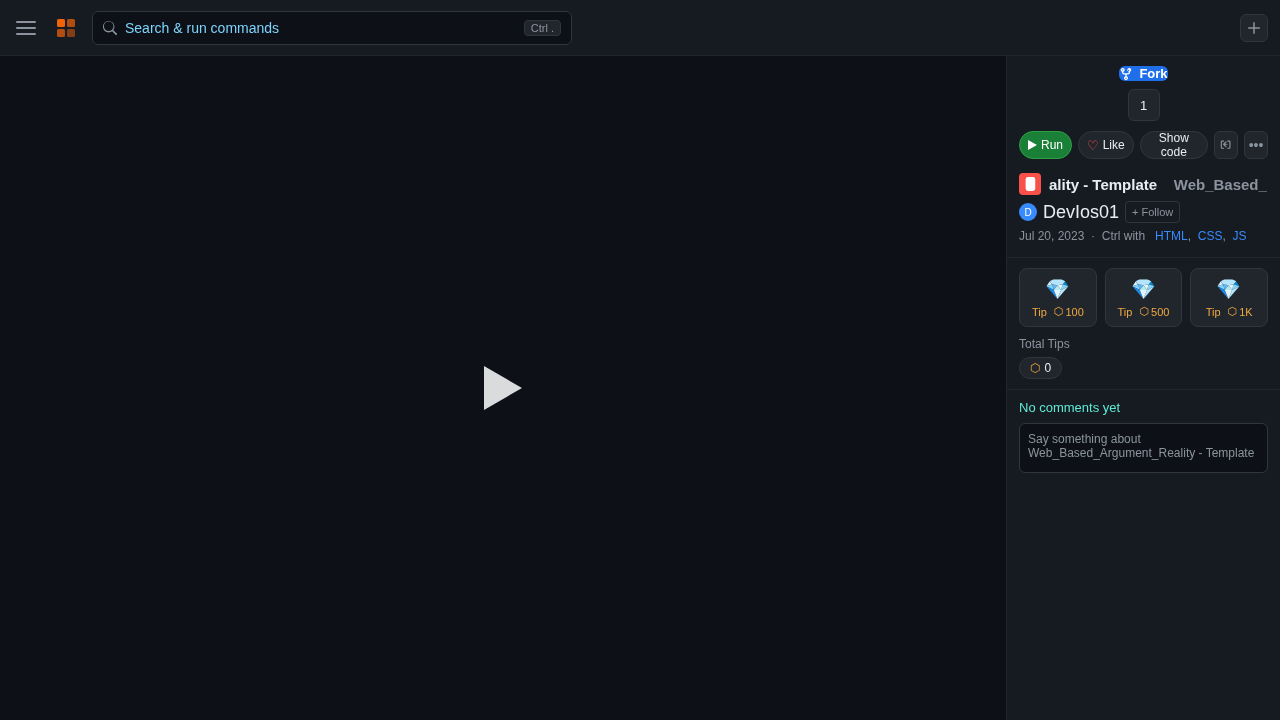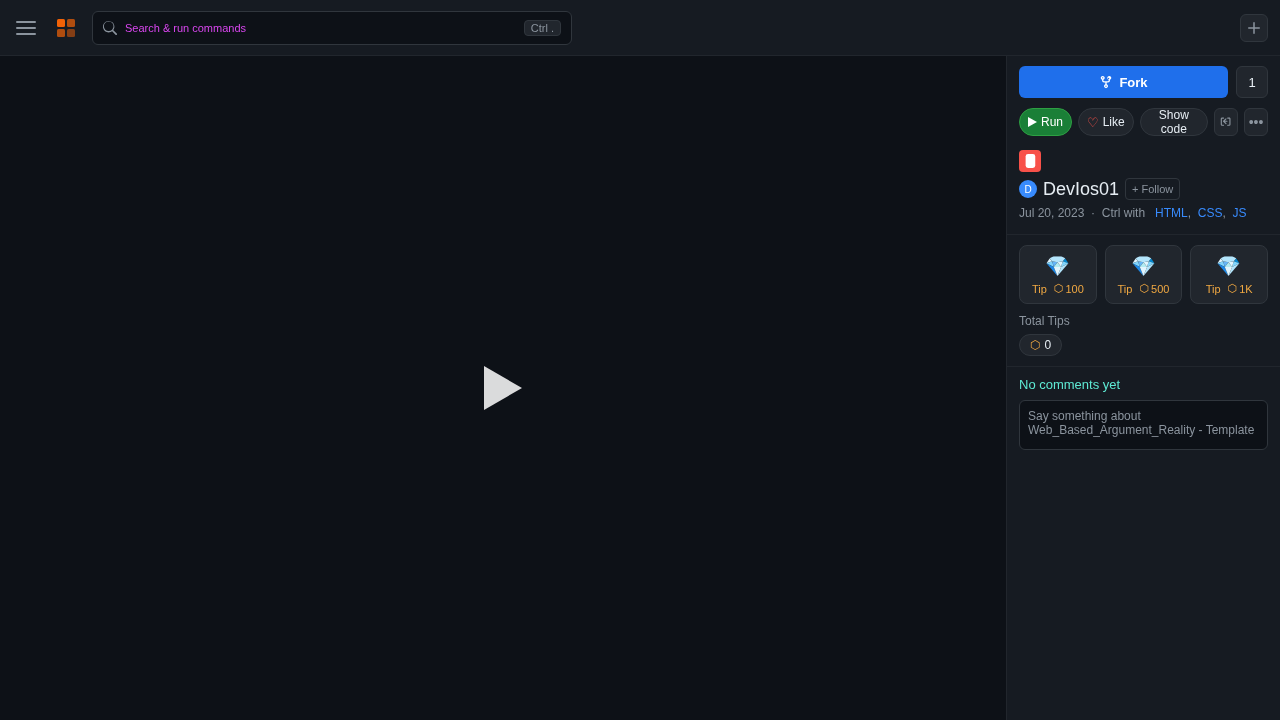--- a/index.html
+++ b/index.html
@@ -57,22 +57,22 @@
       align-items: center;
       padding: 0 10px;
       gap: 8px;
       cursor: text;
     }
     .search-bar .search-icon-svg {
       color: #8b949e;
       flex-shrink: 0;
     }
     .search-placeholder {
-      color: #d946ef;
-      font-size: 11px;
+      color: #7dd3fc;
+      font-size: 14px;
       flex: 1;
     }
     .search-shortcut {
       background: #21262d;
       border: 1px solid #30363d;
       border-radius: 4px;
       padding: 1px 6px;
       font-size: 11px;
       color: #8b949e;
     }
@@ -125,20 +125,21 @@
       flex-direction: column;
       overflow-y: auto;
     }
 
     
     .fork-bar {
       display: flex;
       align-items: center;
       padding: 10px 12px;
       gap: 8px;
+      flex-direction: column;
     }
     .fork-btn {
       flex: 1;
       height: 32px;
       background: #1f6feb;
       border: none;
       border-radius: 6px;
       color: #fff;
       font-size: 13px;
       font-weight: 600;
@@ -456,20 +457,25 @@
       </button>
     </div>
 
     <div class="project-info">
       <div class="project-title-row">
         <div class="project-icon">
           <svg width="14" height="14" viewBox="0 0 16 16" fill="#fff">
             <path d="M3 2.75A2.75 2.75 0 015.75 0h5.5A2.75 2.75 0 0114 2.75v10.5A2.75 2.75 0 0111.25 16h-5.5A2.75 2.75 0 013 13.25V2.75z"></path>
           </svg>
         </div>
+        <span class="project-title">
+          <span>ality - Template</span>
+          &nbsp;&nbsp;
+          <span style="color:#8b949e;">Web_Based_</span>
+        </span>
       </div>
       <div class="project-owner-row">
         <div class="owner-avatar">D</div>
         <span class="owner-name">DevIos01</span>
         <button class="follow-owner-btn">
           <span>+ Follow</span>
         </button>
       </div>
       <div class="project-meta">
         <span>Jul 20, 2023</span>

